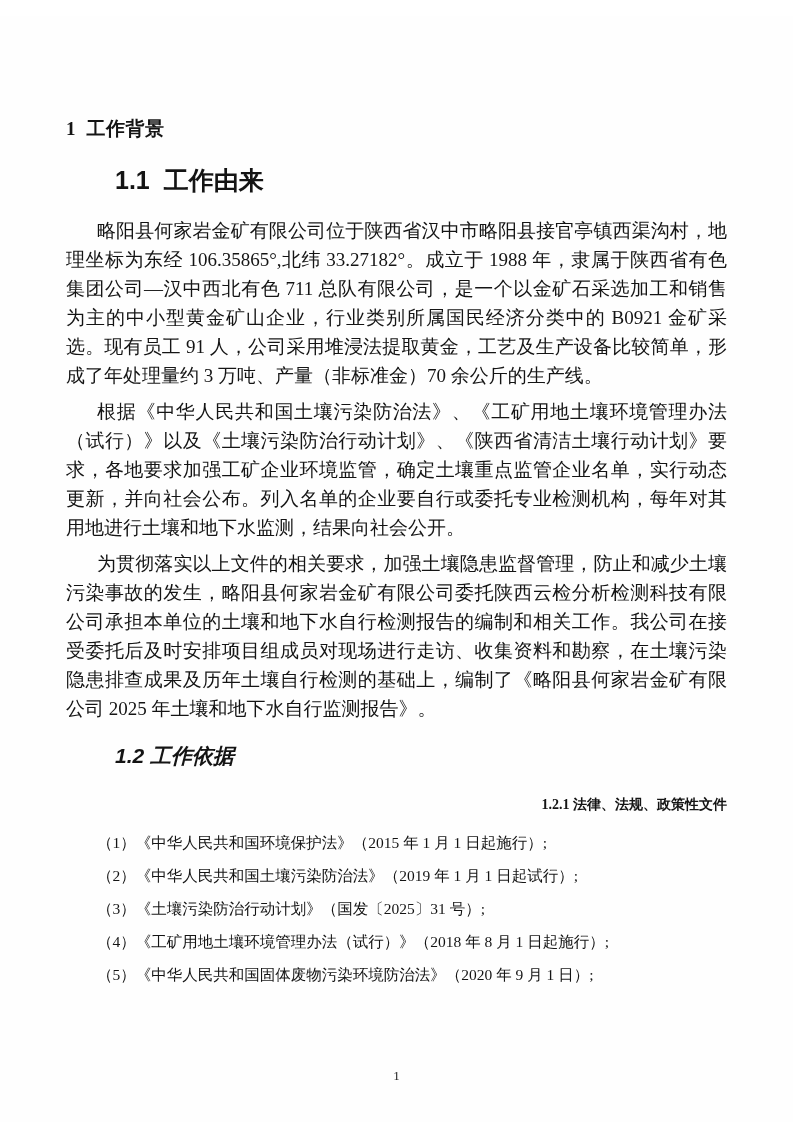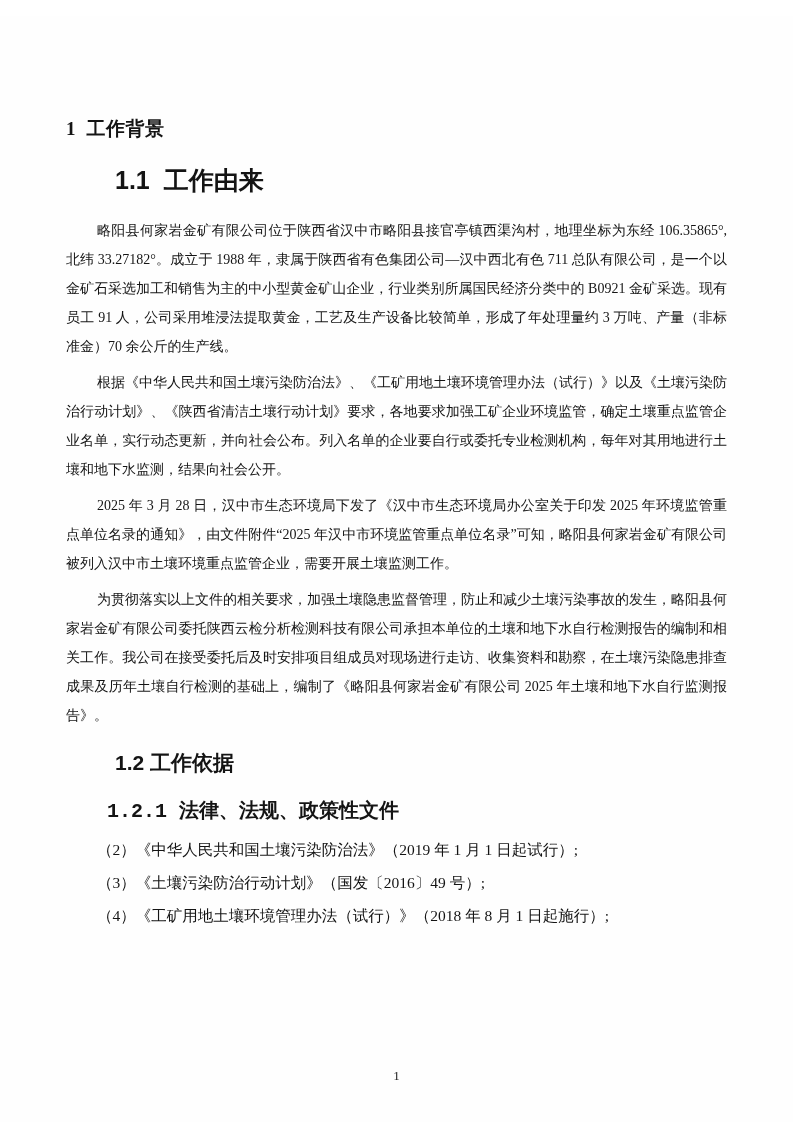--- a/index.html
+++ b/index.html
@@ -36,32 +36,34 @@
     line-height: 28px;
     white-space: pre-wrap;
   }
   .h3 {
     margin: 19px 0 0 49px;
     font-family: "Liberation Sans", sans-serif;
     font-weight: bold;
     font-size: 21px;
     line-height: 28px;
     white-space: pre-wrap;
+    font-style: italic;
   }
   .h4 {
     margin: 22px 0 0 41px;
-    font-family: Liberation Mono, monospace;
+    font-family: Liberation Serif, serif;
     font-weight: bold;
-    font-size: 20px;
+    font-size: 14px;
     line-height: 25px;
     white-space: pre-wrap;
+    text-align: right;
   }
   .para {
     margin: 0 0 7px 0;
-    font-size: 14px;
+    font-size: 19px;
     line-height: 29px;
     text-align: justify;
     text-indent: 31px;
   }
   .para.first {
     margin-top: 22px;
   }
   .legal-list {
     list-style: none;
     margin: 9px 0 0 0;
@@ -87,28 +89,29 @@
 <body>
 
 <div class="page">
 
   <h1 class="h1">1  工作背景</h1>
 
   <h2 class="h2">1.1  工作由来</h2>
 
   <p class="para first">略阳县何家岩金矿有限公司位于陕西省汉中市略阳县接官亭镇西渠沟村，地理坐标为东经 106.35865°,北纬 33.27182°。成立于 1988 年，隶属于陕西省有色集团公司—汉中西北有色 711 总队有限公司，是一个以金矿石采选加工和销售为主的中小型黄金矿山企业，行业类别所属国民经济分类中的 B0921 金矿采选。现有员工 91 人，公司采用堆浸法提取黄金，工艺及生产设备比较简单，形成了年处理量约 3 万吨、产量（非标准金）70 余公斤的生产线。</p>
   <p class="para">根据《中华人民共和国土壤污染防治法》、《工矿用地土壤环境管理办法（试行）》以及《土壤污染防治行动计划》、《陕西省清洁土壤行动计划》要求，各地要求加强工矿企业环境监管，确定土壤重点监管企业名单，实行动态更新，并向社会公布。列入名单的企业要自行或委托专业检测机构，每年对其用地进行土壤和地下水监测，结果向社会公开。</p>
-  <p class="para">2025 年 3 月 28 日，汉中市生态环境局下发了《汉中市生态环境局办公室关于印发 2025 年环境监管重点单位名录的通知》，由文件附件“2025 年汉中市环境监管重点单位名录”可知，略阳县何家岩金矿有限公司被列入汉中市土壤环境重点监管企业，需要开展土壤监测工作。</p>
   <p class="para">为贯彻落实以上文件的相关要求，加强土壤隐患监督管理，防止和减少土壤污染事故的发生，略阳县何家岩金矿有限公司委托陕西云检分析检测科技有限公司承担本单位的土壤和地下水自行检测报告的编制和相关工作。我公司在接受委托后及时安排项目组成员对现场进行走访、收集资料和勘察，在土壤污染隐患排查成果及历年土壤自行检测的基础上，编制了《略阳县何家岩金矿有限公司 2025 年土壤和地下水自行监测报告》。</p>
 
   <h2 class="h3">1.2 工作依据</h2>
 
   <h3 class="h4">1.2.1 法律、法规、政策性文件</h3>
 
   <ul class="legal-list">
+    <li>（1）《中华人民共和国环境保护法》（2015 年 1 月 1 日起施行）;</li>
     <li>（2）《中华人民共和国土壤污染防治法》（2019 年 1 月 1 日起试行）;</li>
-    <li>（3）《土壤污染防治行动计划》（国发〔2016〕49 号）;</li>
+    <li>（3）《土壤污染防治行动计划》（国发〔2025〕31 号）;</li>
     <li>（4）《工矿用地土壤环境管理办法（试行）》（2018 年 8 月 1 日起施行）;</li>
+    <li>（5）《中华人民共和国固体废物污染环境防治法》（2020 年 9 月 1 日）;</li>
   </ul>
 
   <div class="page-number">1</div>
 
 </div>
 
 </body></html>

